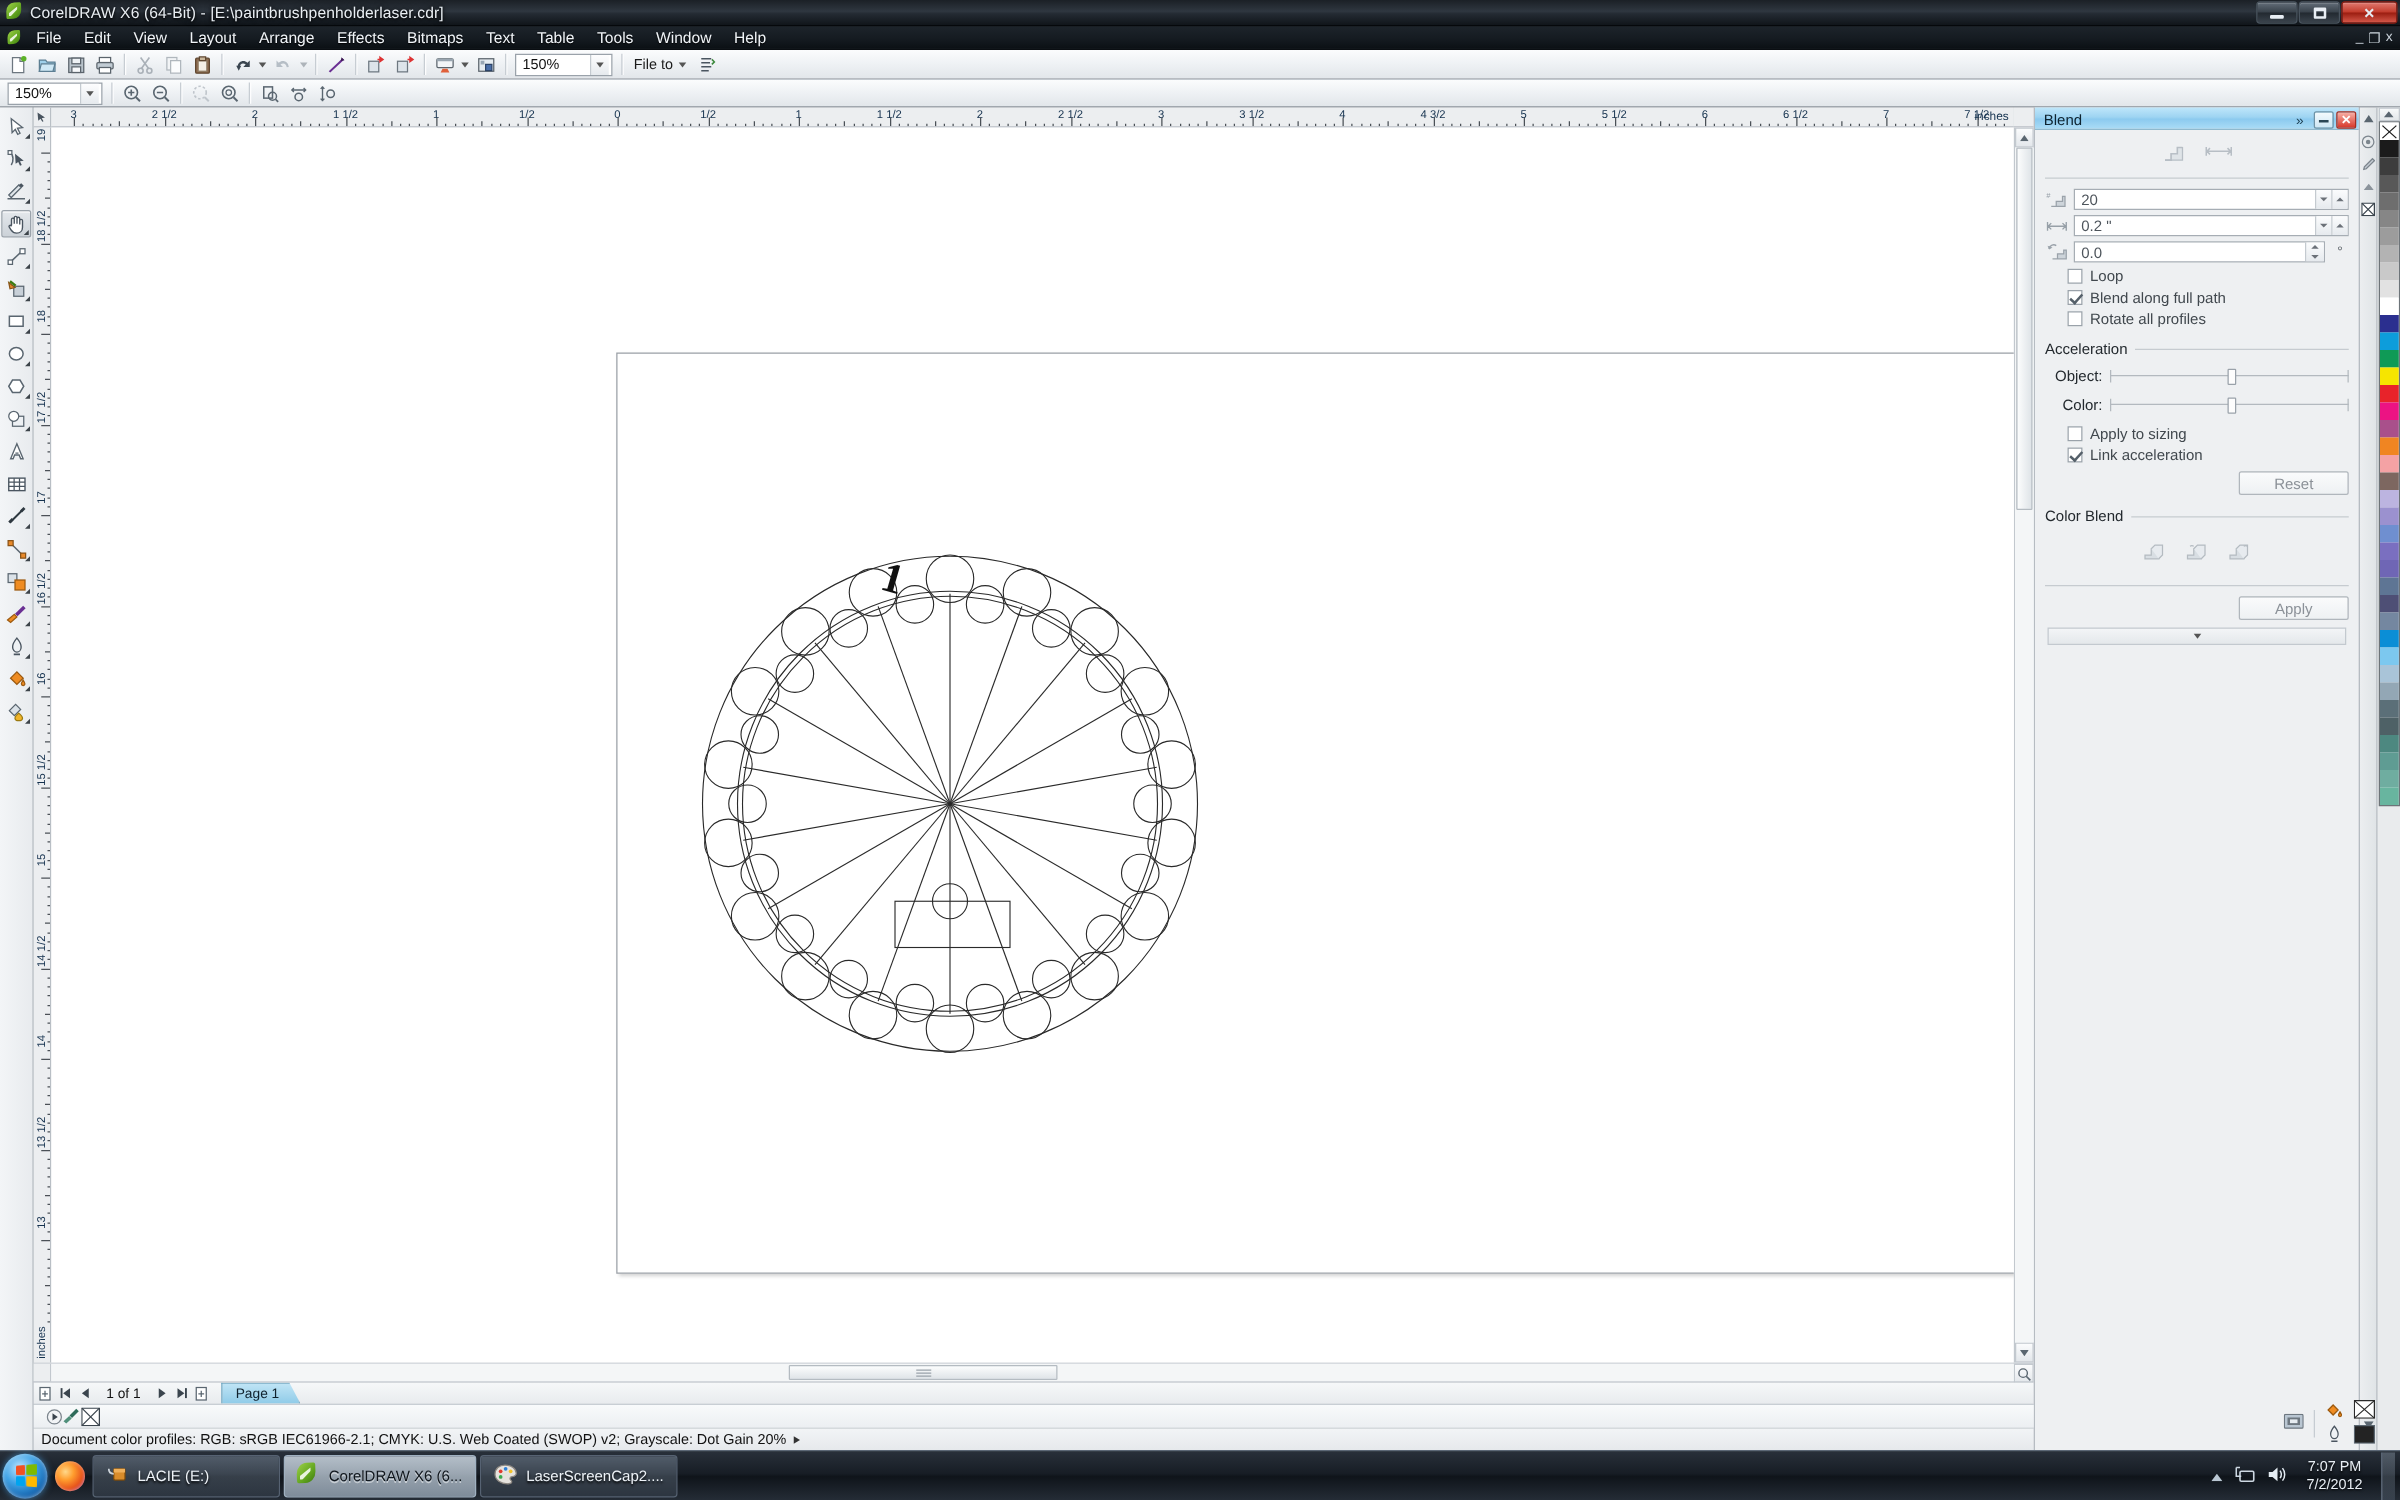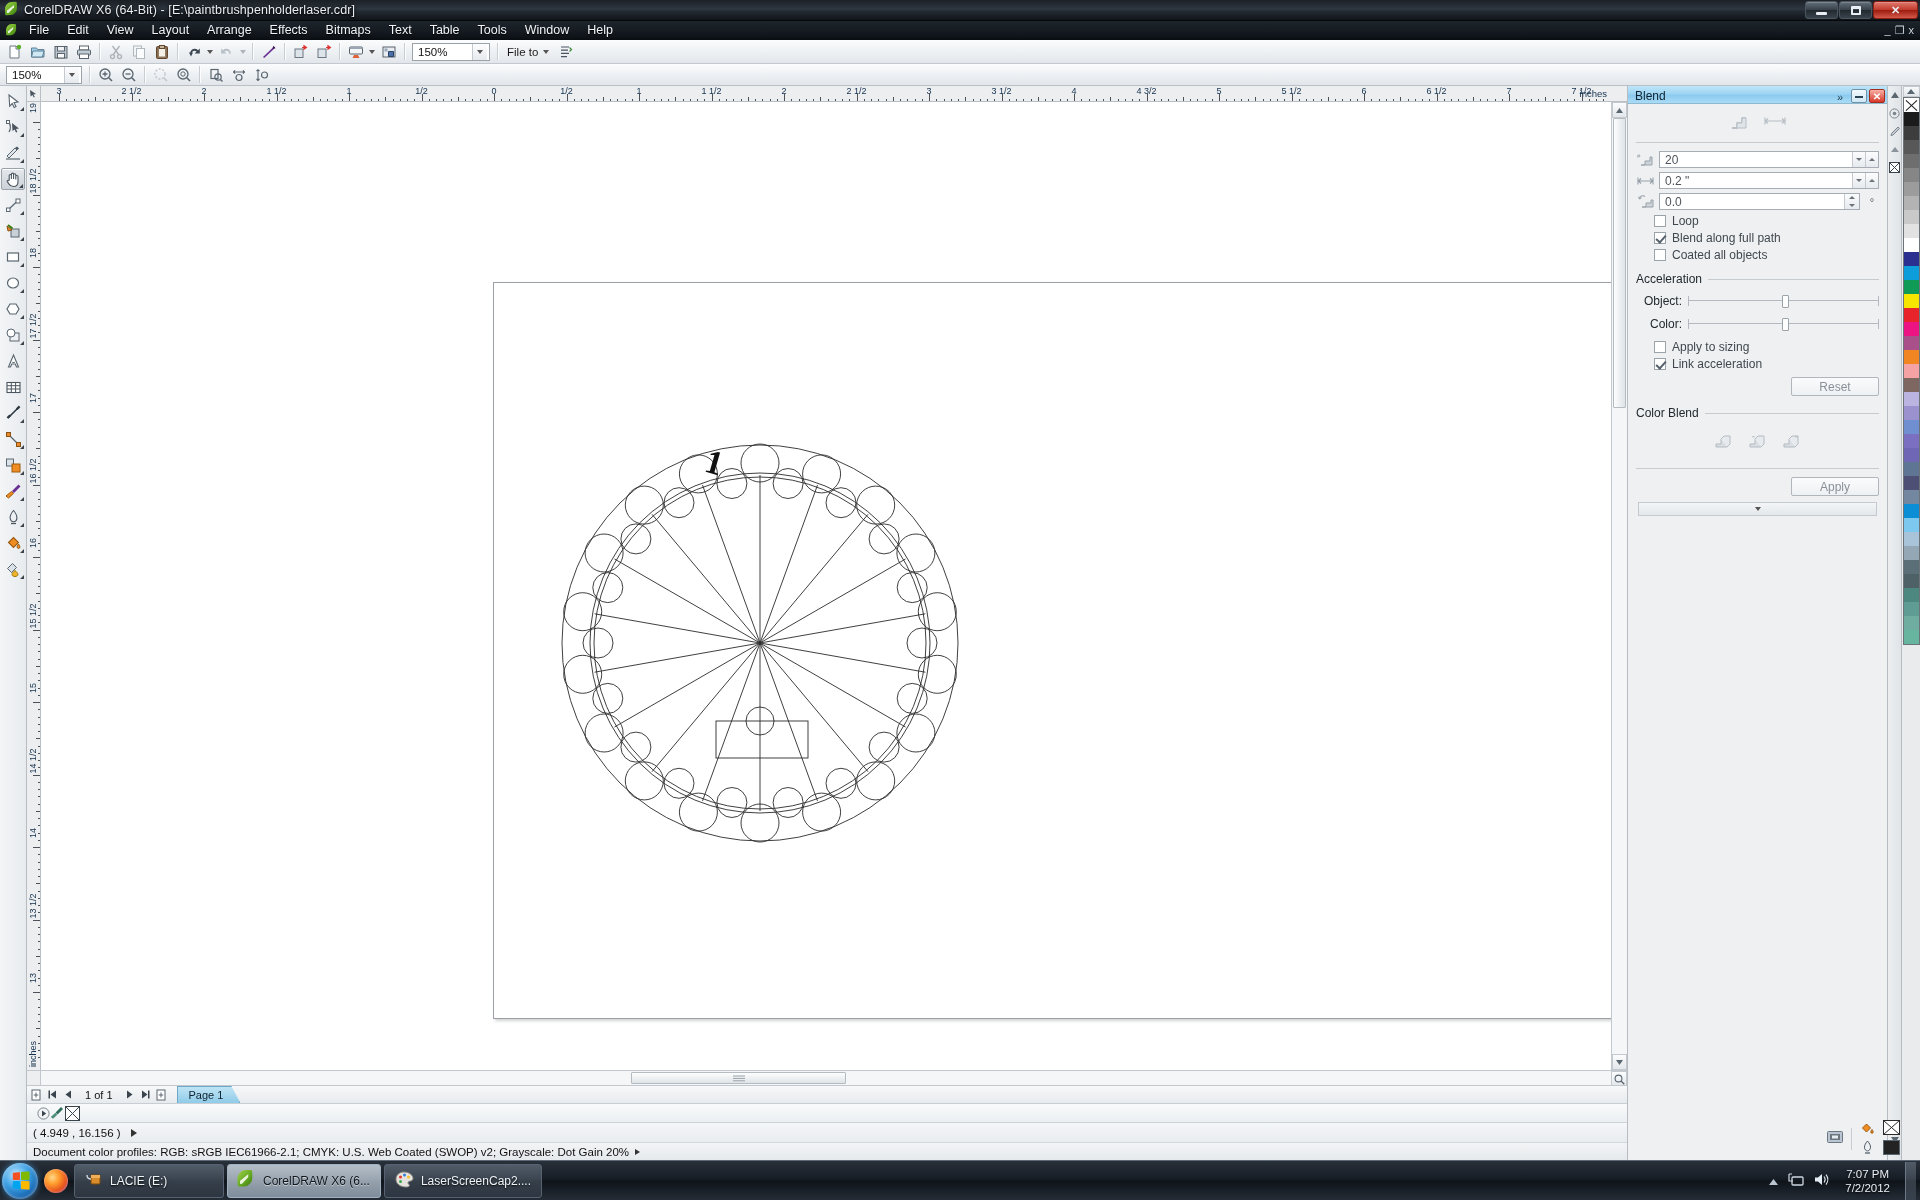--- a/index.html
+++ b/index.html
@@ -1261,24 +1261,20 @@
             </svg>
         </span>
         <span class="navbtn" style="width:17px">
           <svg width="15" height="15" viewBox="0 0 15 15">
               <rect x="0.5" y="0.5" width="14" height="14" fill="#fff" stroke="#3a444d"></rect>
               <path d="M0.5 0.5l14 14M14.5 0.5l-14 14" stroke="#3a444d"></path>
             </svg>
         </span>
       </div>
 
-      <div class="statusbar">
-        <span>( 4.949 , 16.156 )</span>
-        <span class="rtri"></span>
-      </div>
 
       <div class="statusbar2">
         <span>Document color profiles: RGB: sRGB IEC61966-2.1; CMYK: U.S. Web Coated (SWOP) v2; Grayscale: Dot Gain 20%</span>
         <span class="rtri" style="border-left-width:5px;border-top-width:3.5px;border-bottom-width:3.5px"></span>
       </div>
     </div>
 
     <div class="docker">
       <div class="docker-title">
         <span>Blend</span>
@@ -1366,21 +1362,21 @@
         <div class="chk">
           <span class="box"></span>
           <span>Loop</span>
         </div>
         <div class="chk">
           <span class="box on"></span>
           <span>Blend along full path</span>
         </div>
         <div class="chk">
           <span class="box"></span>
-          <span>Coated all objects</span>
+          <span>Rotate all profiles</span>
         </div>
 
         <div class="seclabel">
           <span>Acceleration</span>
           <span class="line"></span>
         </div>
 
         <div class="sliderrow">
           <span class="lbl">Object:</span>
           <span class="slider">

